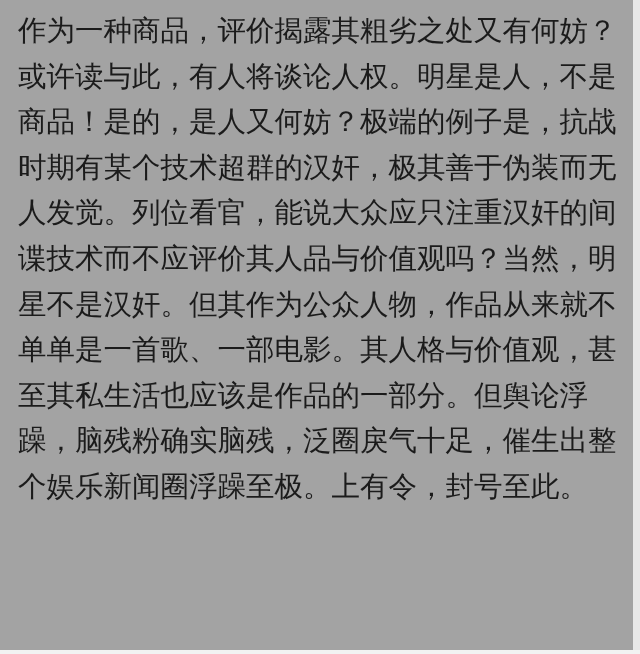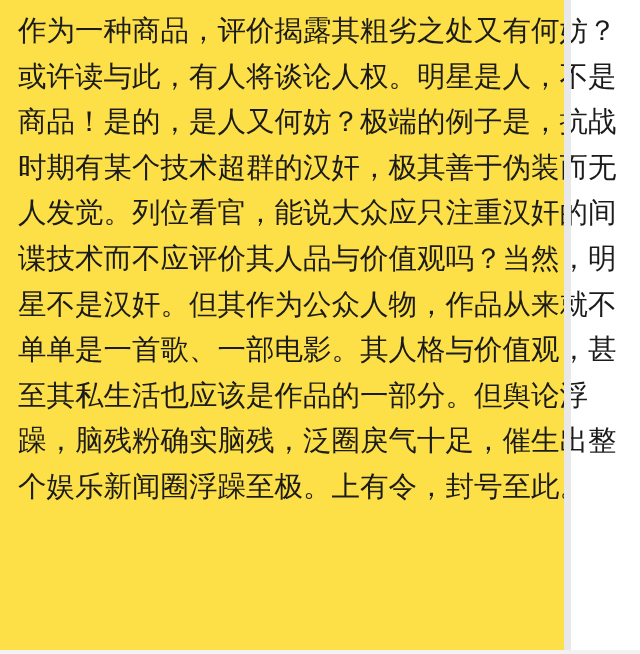--- a/index.html
+++ b/index.html
@@ -8,23 +8,23 @@
     background: #ffffff;
   }
   body {
     width: 640px;
     height: 654px;
     font-family: "Liberation Sans", sans-serif;
     overflow: hidden;
   }
   #page {
     position: relative;
-    width: 571px;
+    width: 640px;
     height: 654px;
-    background: #fde047;
+    background: #a3a3a3;
     box-sizing: border-box;
   }
   #text-block {
     position: absolute;
     left: 18px;
     top: 8px;
     width: 604px;
     font-family: "DejaVu Sans", "Liberation Sans", sans-serif;
     font-size: 28.5px;
     line-height: 45.6px;

